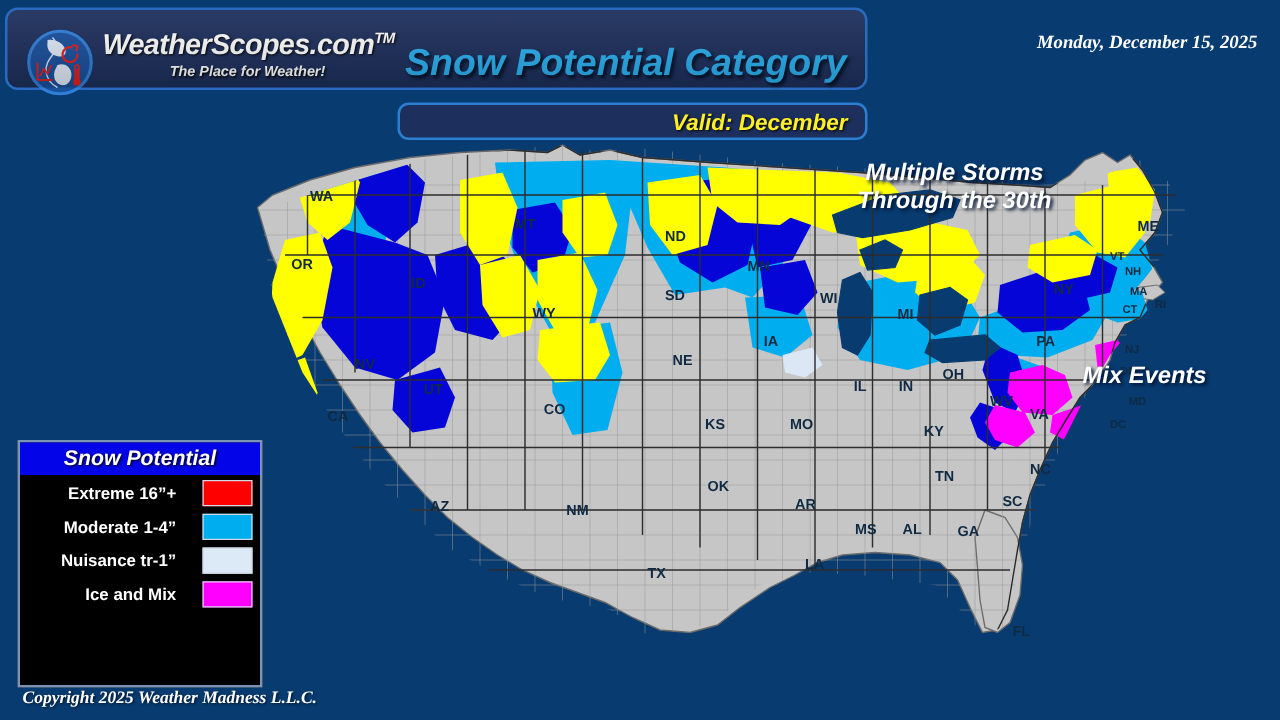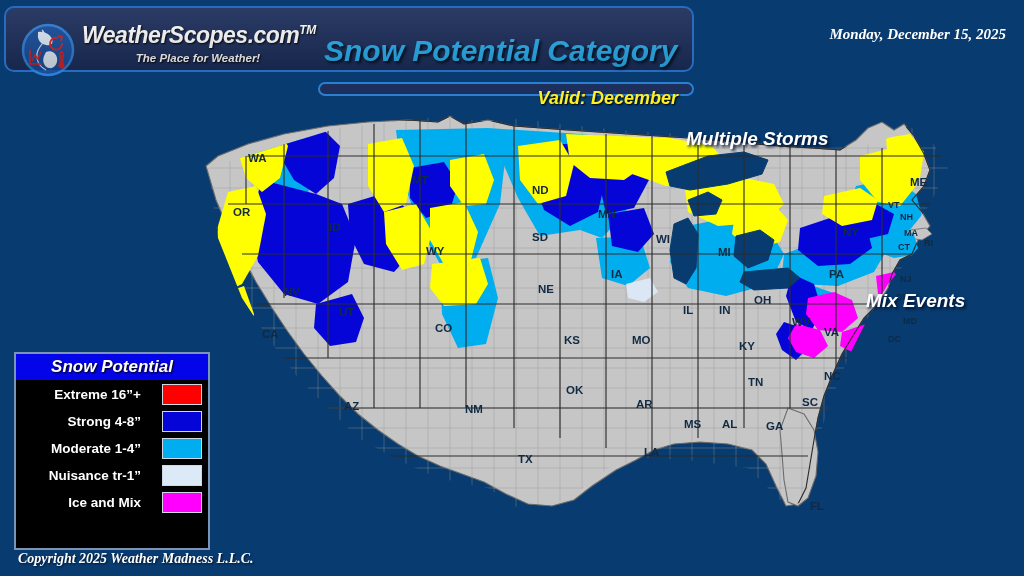--- a/index.html
+++ b/index.html
@@ -44,21 +44,21 @@
     text-shadow:2px 2px 3px #000d20;white-space:nowrap;
   }
   #date-label{
     position:absolute;right:18px;top:26px;
     color:#ffffff;font-family:"Liberation Serif",serif;
     font-size:15px;font-weight:bold;font-style:italic;
     white-space:nowrap;
   }
   
   #valid-panel{
-    position:absolute;left:318px;top:82px;width:376px;height:14px;
+    position:absolute;left:318px;top:82px;width:376px;height:30px;
     background:#1d2f5c;border:2px solid #2a7fd0;border-radius:9px;
     box-sizing:border-box;
   }
   #valid-text{
     position:absolute;right:14px;top:4px;
     color:#ffef26;font-size:18px;font-weight:bold;font-style:italic;
     white-space:nowrap;text-shadow:1px 1px 2px #000;
   }
   
   #map-wrap{position:absolute;left:0;top:0;width:816px;height:576px;}
@@ -238,21 +238,21 @@
         <div class="st-label" style="left: 248px; top: 152px;">WA</div>
         <div class="st-label" style="left: 233px; top: 206px;">OR</div>
         <div class="st-label" style="left: 262px; top: 328px;">CA</div>
         <div class="st-label" style="left: 284px; top: 286px;">NV</div>
         <div class="st-label" style="left: 329px; top: 221px;">ID</div>
         <div class="st-label" style="left: 412px; top: 174px;">MT</div>
         <div class="st-label" style="left: 426px; top: 245px;">WY</div>
         <div class="st-label" style="left: 339px; top: 306px;">UT</div>
         <div class="st-label" style="left: 435px; top: 322px; text-align: right;">CO</div>
         <div class="st-label" style="left: 344px; top: 400px;">AZ</div>
-        <div class="st-label" style="left: 424px; top: 403px; padding-left: 41px;">NM</div>
+        <div class="st-label" style="left: 412px; top: 403px; padding-left: 41px;">NM</div>
         <div class="st-label" style="left: 532px; top: 184px;">ND</div>
         <div class="st-label" style="left: 532px; top: 231px;">SD</div>
         <div class="st-label" style="left: 538px; top: 283px;">NE</div>
         <div class="st-label" style="left: 552px; top: 334px; padding-left: 12px;">KS</div>
         <div class="st-label" style="left: 566px; top: 384px;">OK</div>
         <div class="st-label" style="left: 518px; top: 453px;">TX</div>
         <div class="st-label" style="left: 598px; top: 208px;">MN</div>
         <div class="st-label" style="left: 611px; top: 268px;">IA</div>
         <div class="st-label" style="left: 632px; top: 334px;">MO</div>
         <div class="st-label" style="left: 636px; top: 398px;">AR</div>
@@ -309,33 +309,30 @@
   </div>
 
   <div id="date-label">Monday, December 15, 2025</div>
 
   <div id="valid-panel">
     <div id="valid-text">Valid: December</div>
   </div>
 
   <div class="annot" id="annot-storms">
     <div>Multiple Storms</div>
+    <div>Through the 30th</div>
   </div>
   <div class="annot" id="annot-mix">Mix Events</div>
 
   <div id="legend">
     <div id="legend-title">Snow Potential</div>
     <div id="legend-rows">
         <div class="legend-row">
           <span class="legend-text">Extreme 16”+</span>
           <span class="legend-swatch" style="background: rgb(255, 0, 0);"></span>
-        </div>
-        <div class="legend-row">
-          <span class="legend-text">Strong 4-8”</span>
-          <span class="legend-swatch" style="background: rgb(5, 5, 216);"></span>
         </div>
         <div class="legend-row">
           <span class="legend-text">Moderate  1-4”</span>
           <span class="legend-swatch" style="background: rgb(0, 174, 239);"></span>
         </div>
         <div class="legend-row">
           <span class="legend-text">Nuisance tr-1”</span>
           <span class="legend-swatch" style="background: rgb(220, 233, 247);"></span>
         </div>
         <div class="legend-row">

